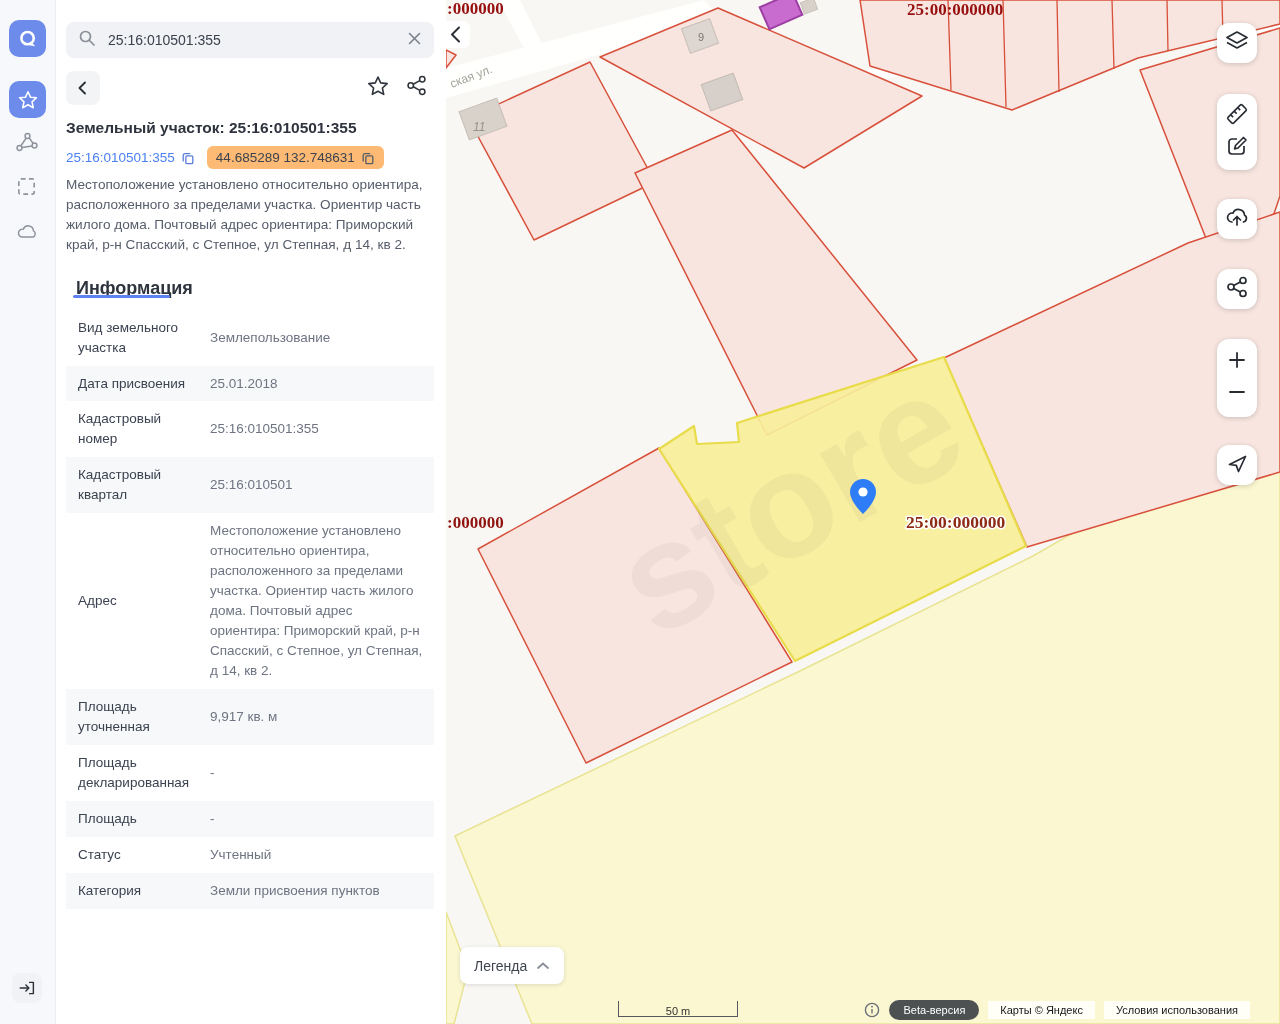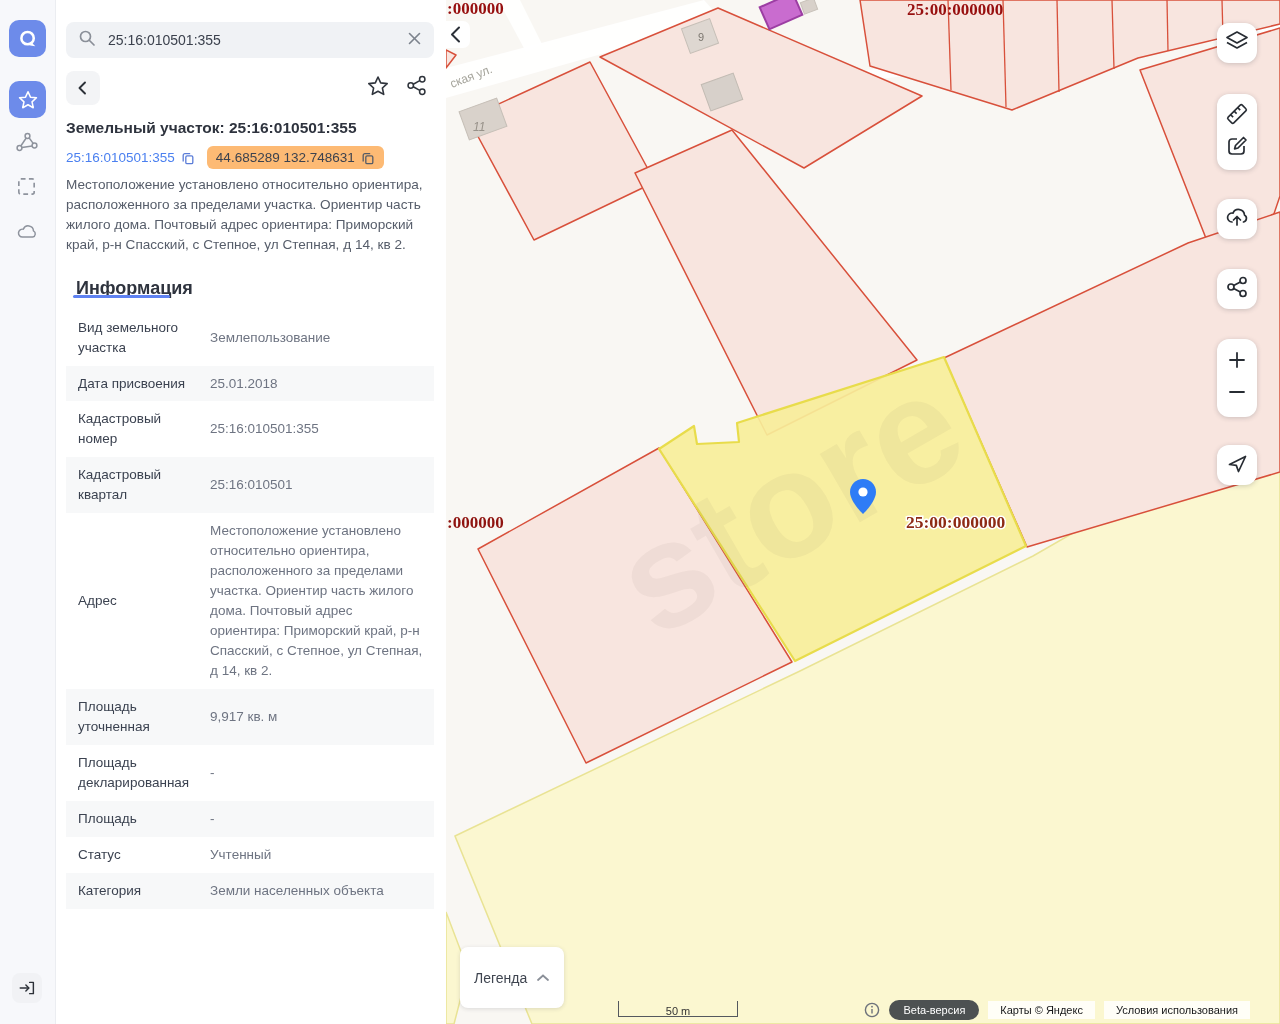--- a/index.html
+++ b/index.html
@@ -42,21 +42,21 @@
   .panel-fade{position:absolute;left:0;top:957px;width:391px;height:67px;background:#fff;}
   
   .map{position:absolute;left:446px;top:0;width:834px;height:1024px;background:#f9f7f3;overflow:hidden;}
   .map svg.base{position:absolute;left:0;top:0;}
   .map-btn{position:absolute;right:23px;width:40px;background:#fff;border-radius:12px;
            box-shadow:0 1px 5px rgba(40,45,60,.22);display:flex;flex-direction:column;
            align-items:center;justify-content:center;color:#272c33;z-index:8;}
   .h40{height:40px;} .h76{height:76px;gap:2px;} .h78{height:78px;gap:4px;}
   .legend{position:absolute;left:460px;top:947px;height:37px;background:#fff;border-radius:8px;
           box-shadow:0 1px 4px rgba(40,45,60,.15);display:flex;align-items:center;gap:9px;
-          padding:12px 14px;z-index:8;}
+          padding:0 14px;z-index:8;}
   .legend span{font-size:14px;color:#3f4550;}
   .scalebar{position:absolute;left:618px;top:1001px;width:120px;height:16px;z-index:8;
             border-left:1.5px solid #54585e;border-right:1.5px solid #54585e;border-bottom:1.5px solid #54585e;
             box-sizing:border-box;text-align:center;}
   .scalebar span{font-size:11px;color:#333;line-height:13px;}
   .attrib{position:absolute;right:30px;bottom:4px;display:flex;align-items:center;gap:9px;z-index:8;}
   .beta{background:rgba(52,58,64,.88);color:#fff;font-size:11px;border-radius:11px;padding:4px 14px;}
   .attrib .wtxt{background:rgba(255,255,255,.82);font-size:11px;color:#17181a;padding:3px 12px;}
   .info-ic{color:#6d727b;display:flex;}
 </style>
@@ -315,21 +315,21 @@
     <div class="row r36">
         <div class="lbl">Площадь</div>
         <div class="val">-</div>
       </div>
     <div class="row r36">
         <div class="lbl">Статус</div>
         <div class="val">Учтенный</div>
       </div>
     <div class="row r36">
         <div class="lbl">Категория</div>
-        <div class="val">Земли населенных объекта</div>
+        <div class="val">Земли присвоения пунктов</div>
       </div>
   </div>
   <div class="panel-fade"></div>
 </div>
 
 <div class="rail">
   <div class="rail-btn blue" style="top:20px;">
     <svg width="24" height="24" viewBox="0 0 28 28" fill="none">
       <circle cx="13.5" cy="13" r="7.2" stroke="#ffffff" stroke-width="3"></circle>
       <path d="M18.5 18.5 L22.5 22.5 L16.5 21.5 Z" fill="#ffffff"></path>

